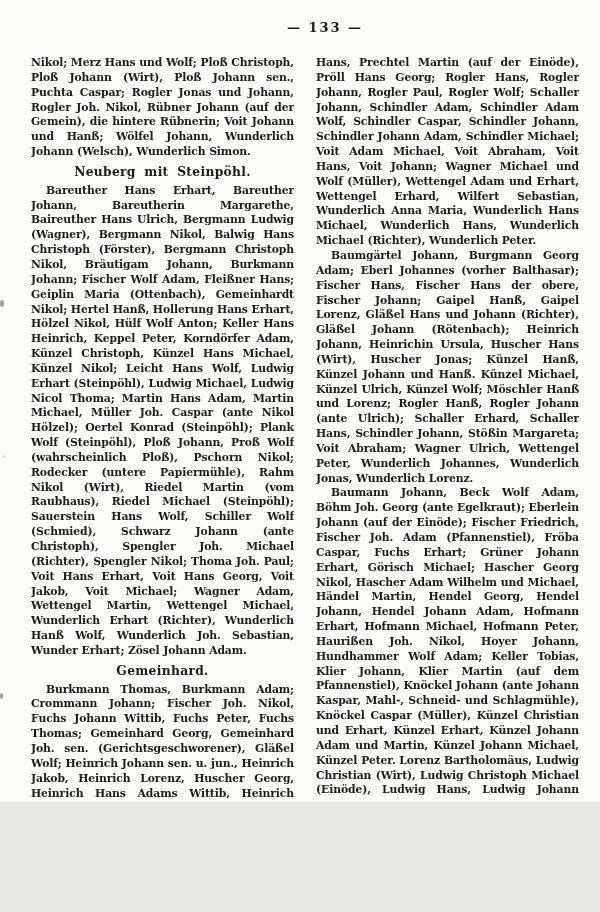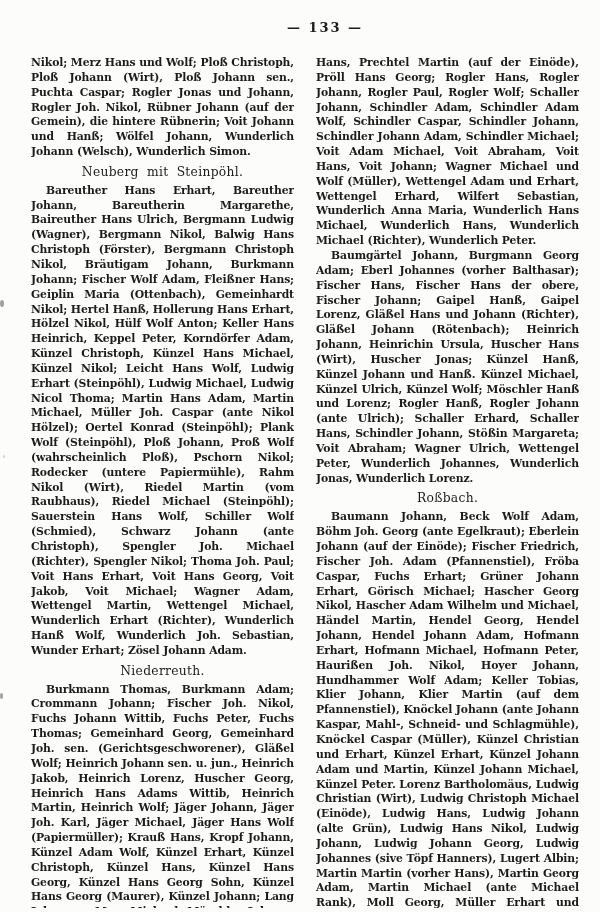--- a/index.html
+++ b/index.html
@@ -3,21 +3,21 @@
 <meta charset="utf-8">
 <style>
   html, body {
     margin: 0;
     padding: 0;
     background: #e8e8e6;
   }
   .page {
     position: relative;
     width: 600px;
-    height: 912px;
+    height: 802px;
     margin: 0 auto;
     background: #fcfcfa;
     overflow: hidden;
     font-family: "DejaVu Serif", "Liberation Serif", serif;
     color: #1c1c1c;
     font-weight: 700;
     box-sizing: border-box;
   }
   
   .speck {
@@ -65,21 +65,21 @@
     text-indent: 15px;
   }
   .column p.cont {
     text-indent: 0;
   }
   .column h3 {
     margin: 5px 0 4px 0;
     text-align: center;
     text-indent: 0;
     font-size: 12.3px;
-    font-weight: 400;
+    font-weight: 700;
     word-spacing: 4px;
     letter-spacing: 0.3px;
   }
 </style>
 </head>
 <body>
 
 <div class="page">
 
   <span class="speck s1"></span>
@@ -89,28 +89,27 @@
   <div class="page-number">— 133 —</div>
 
   <div class="columns">
 
     <div class="column">
       <p class="cont">Nikol; Merz Hans und Wolf; Ploß Christoph, Ploß Johann (Wirt), Ploß Johann sen., Puchta Caspar; Rogler Jonas und Johann, Rogler Joh. Nikol, Rübner Johann (auf der Gemein), die hintere Rübnerin; Voit Johann und Hanß; Wölfel Johann, Wunderlich Johann (Welsch), Wunderlich Simon.</p>
 
       <h3>Neuberg mit Steinpöhl.</h3>
       <p>Bareuther Hans Erhart, Bareuther Johann, Bareutherin Margarethe, Baireuther Hans Ulrich, Bergmann Ludwig (Wagner), Bergmann Nikol, Balwig Hans Christoph (Förster), Bergmann Christoph Nikol, Bräutigam Johann, Burkmann Johann; Fischer Wolf Adam, Fleißner Hans; Geiplin Maria (Ottenbach), Gemeinhardt Nikol; Hertel Hanß, Hollerung Hans Erhart, Hölzel Nikol, Hülf Wolf Anton; Keller Hans Heinrich, Keppel Peter, Korndörfer Adam, Künzel Christoph, Künzel Hans Michael, Künzel Nikol; Leicht Hans Wolf, Ludwig Erhart (Steinpöhl), Ludwig Michael, Ludwig Nicol Thoma; Martin Hans Adam, Martin Michael, Müller Joh. Caspar (ante Nikol Hölzel); Oertel Konrad (Steinpöhl); Plank Wolf (Steinpöhl), Ploß Johann, Proß Wolf (wahrscheinlich Ploß), Pschorn Nikol; Rodecker (untere Papiermühle), Rahm Nikol (Wirt), Riedel Martin (vom Raubhaus), Riedel Michael (Steinpöhl); Sauerstein Hans Wolf, Schiller Wolf (Schmied), Schwarz Johann (ante Christoph), Spengler Joh. Michael (Richter), Spengler Nikol; Thoma Joh. Paul; Voit Hans Erhart, Voit Hans Georg, Voit Jakob, Voit Michael; Wagner Adam, Wettengel Martin, Wettengel Michael, Wunderlich Erhart (Richter), Wunderlich Hanß Wolf, Wunderlich Joh. Sebastian, Wunder Erhart; Zösel Johann Adam.</p>
 
-      <h3>Niederreuth.</h3>
+      <h3>Gemeinhard.</h3>
       <p>Burkmann Thomas, Burkmann Adam; Crommann Johann; Fischer Joh. Nikol, Fuchs Johann Wittib, Fuchs Peter, Fuchs Thomas; Gemeinhard Georg, Gemeinhard Joh. sen. (Gerichtsgeschworener), Gläßel Wolf; Heinrich Johann sen. u. jun., Heinrich Jakob, Heinrich Lorenz, Huscher Georg, Heinrich Hans Adams Wittib, Heinrich Martin, Heinrich Wolf; Jäger Johann, Jäger Joh. Karl, Jäger Michael, Jäger Hans Wolf (Papiermüller); Krauß Hans, Kropf Johann, Künzel Adam Wolf, Künzel Erhart, Künzel Christoph, Künzel Hans, Künzel Hans Georg, Künzel Hans Georg Sohn, Künzel Hans Georg (Maurer), Künzel Johann; Lang Johannes; Merz Michael, Möschler Johann; Ploß Andreas (Müller), Ploß Johann (Müller), Ploß Joh. sen. (Richter), Ploß Joh. jun., Ploß Ulrich, Ploßin Elisabeth, Prechtel</p>
     </div>
 
     <div class="column">
       <p class="cont">Hans, Prechtel Martin (auf der Einöde), Pröll Hans Georg; Rogler Hans, Rogler Johann, Rogler Paul, Rogler Wolf; Schaller Johann, Schindler Adam, Schindler Adam Wolf, Schindler Caspar, Schindler Johann, Schindler Johann Adam, Schindler Michael; Voit Adam Michael, Voit Abraham, Voit Hans, Voit Johann; Wagner Michael und Wolf (Müller), Wettengel Adam und Erhart, Wettengel Erhard, Wilfert Sebastian, Wunderlich Anna Maria, Wunderlich Hans Michael, Wunderlich Hans, Wunderlich Michael (Richter), Wunderlich Peter.</p>
 
 
       <p>Baumgärtel Johann, Burgmann Georg Adam; Eberl Johannes (vorher Balthasar); Fischer Hans, Fischer Hans der obere, Fischer Johann; Gaipel Hanß, Gaipel Lorenz, Gläßel Hans und Johann (Richter), Gläßel Johann (Rötenbach); Heinrich Johann, Heinrichin Ursula, Huscher Hans (Wirt), Huscher Jonas; Künzel Hanß, Künzel Johann und Hanß. Künzel Michael, Künzel Ulrich, Künzel Wolf; Möschler Hanß und Lorenz; Rogler Hanß, Rogler Johann (ante Ulrich); Schaller Erhard, Schaller Hans, Schindler Johann, Stößin Margareta; Voit Abraham; Wagner Ulrich, Wettengel Peter, Wunderlich Johannes, Wunderlich Jonas, Wunderlich Lorenz.</p>
 
-      <h3>Roßbach.</h3>
       <p>Baumann Johann, Beck Wolf Adam, Böhm Joh. Georg (ante Egelkraut); Eberlein Johann (auf der Einöde); Fischer Friedrich, Fischer Joh. Adam (Pfannenstiel), Fröba Caspar, Fuchs Erhart; Grüner Johann Erhart, Görisch Michael; Hascher Georg Nikol, Hascher Adam Wilhelm und Michael, Händel Martin, Hendel Georg, Hendel Johann, Hendel Johann Adam, Hofmann Erhart, Hofmann Michael, Hofmann Peter, Haurißen Joh. Nikol, Hoyer Johann, Hundhammer Wolf Adam; Keller Tobias, Klier Johann, Klier Martin (auf dem Pfannenstiel), Knöckel Johann (ante Johann Kaspar, Mahl-, Schneid- und Schlagmühle), Knöckel Caspar (Müller), Künzel Christian und Erhart, Künzel Erhart, Künzel Johann Adam und Martin, Künzel Johann Michael, Künzel Peter. Lorenz Bartholomäus, Ludwig Christian (Wirt), Ludwig Christoph Michael (Einöde), Ludwig Hans, Ludwig Johann (alte Grün), Ludwig Hans Nikol, Ludwig Johann, Ludwig Johann Georg, Ludwig Johannes (sive Töpf Hanners), Lugert Albin; Martin Martin (vorher Hans), Martin Georg Adam, Martin Michael (ante Michael Rank), Moll Georg, Müller Erhart und Hans, Müller Johann</p>
     </div>
 
   </div>
 </div>
 
 </body></html>

